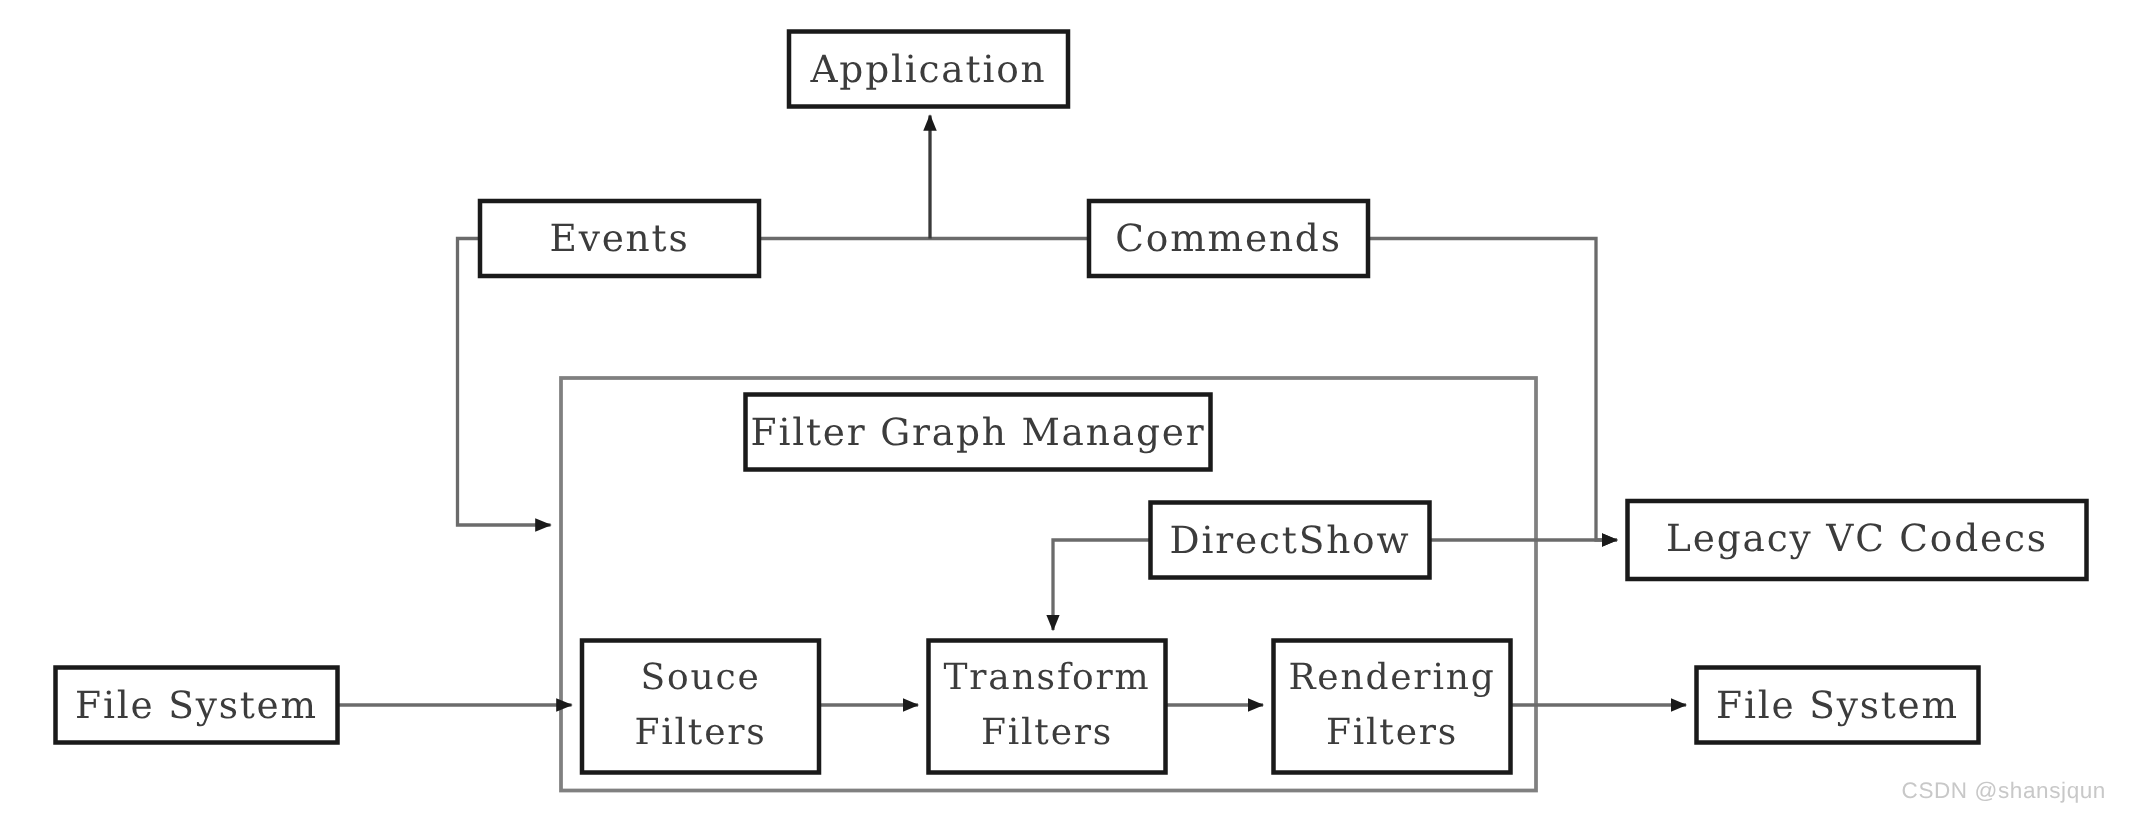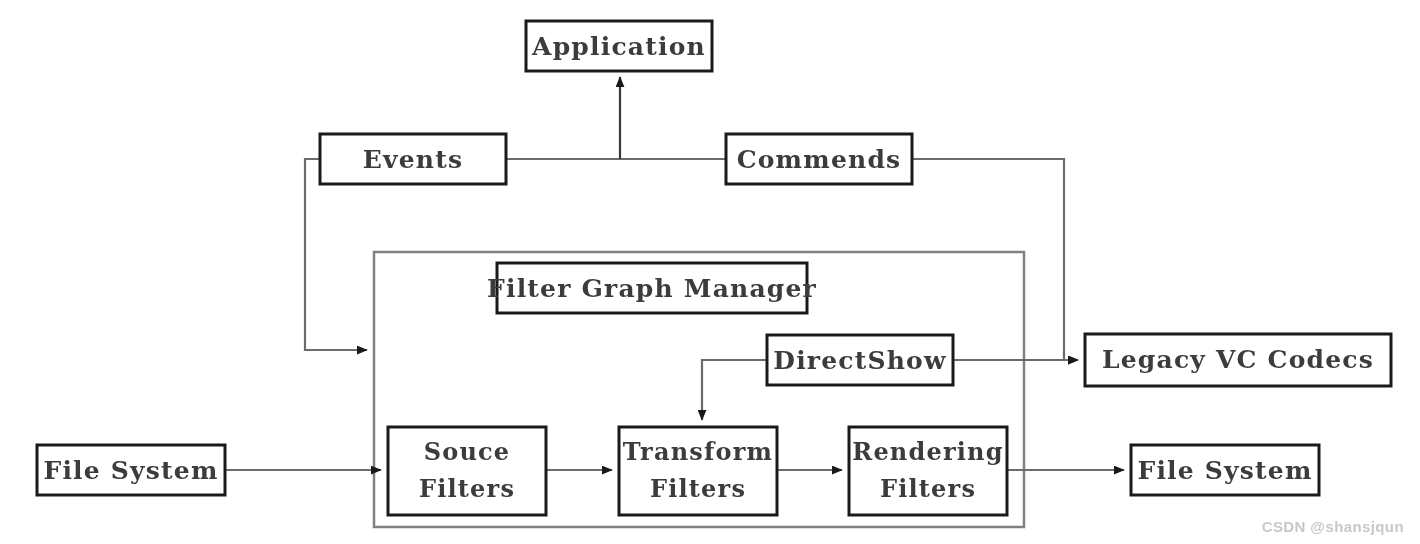--- a/index.html
+++ b/index.html
@@ -10,21 +10,20 @@
   }
   body {
     font-family: "DejaVu Serif", serif;
   }
   #canvas {
     position: relative;
     width: 1420px;
     height: 544px;
     background: #ffffff;
     overflow: hidden;
-    font-weight: bold;
   }
   svg#diagram {
     position: absolute;
     left: 0;
     top: 0;
     width: 1420px;
     height: 544px;
   }
   .box-rect {
     fill: #ffffff;

